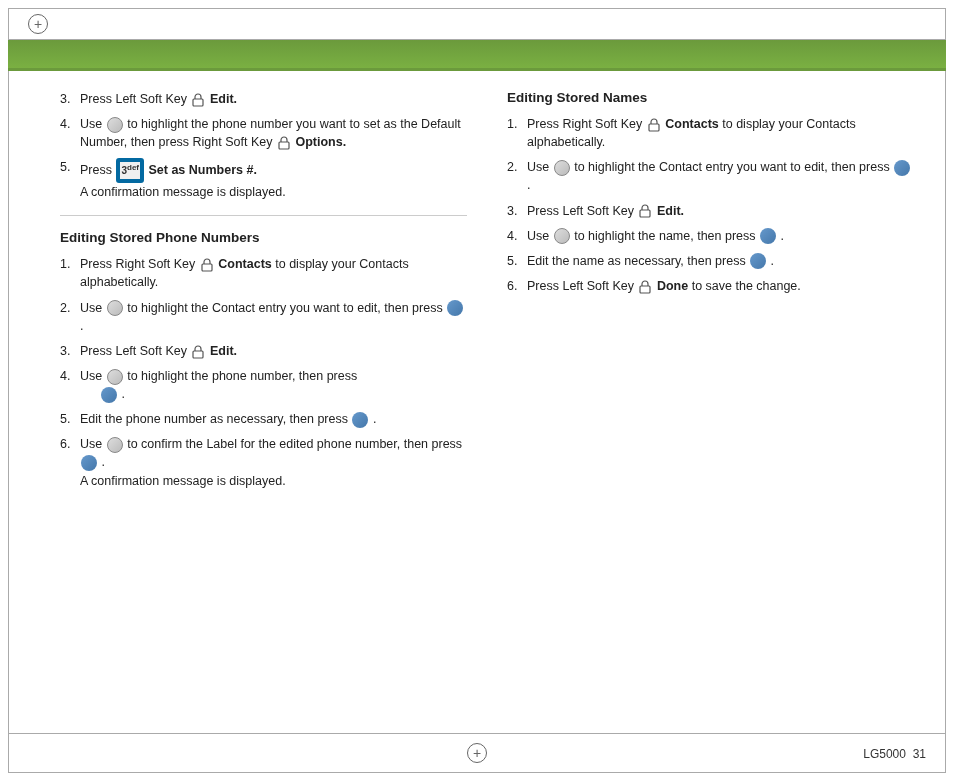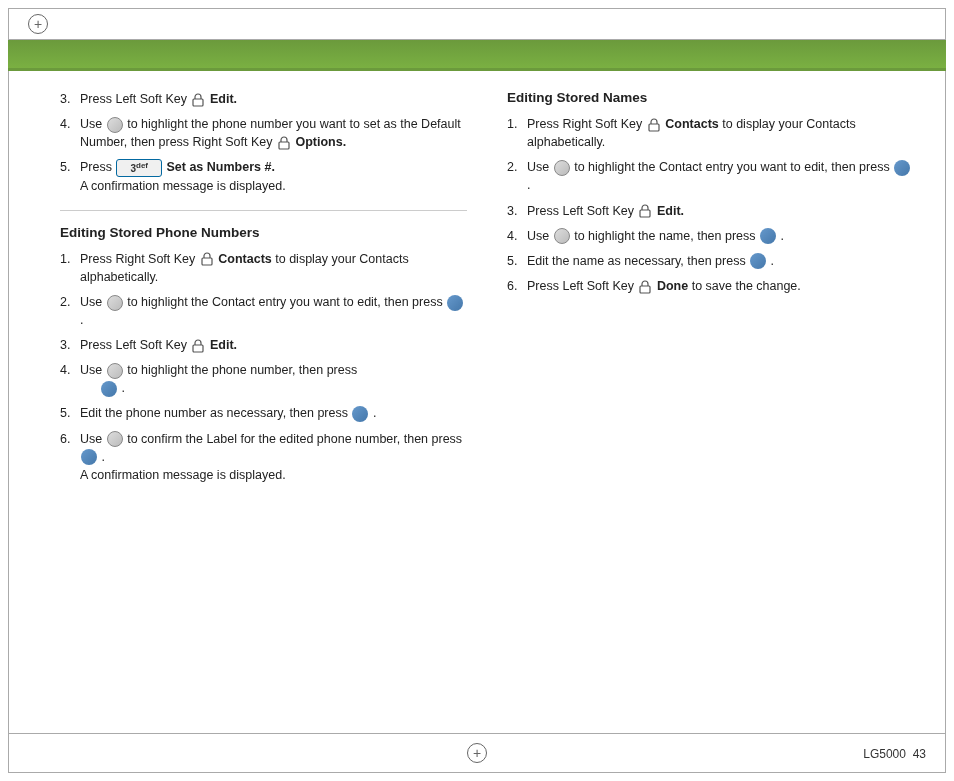--- a/index.html
+++ b/index.html
@@ -183,23 +183,23 @@
       height: 16px;
       border-radius: 50%;
       background: linear-gradient(135deg, #6699cc 0%, #4477aa 100%);
       vertical-align: middle;
       margin: 0 1px;
     }
 
     
     .icon-key3 {
       display: inline-block;
-      border: 1px solid #0369a1;
+      border: 4px solid #0369a1;
       border-radius: 3px;
-      padding: 0 13px;
+      padding: 0 1px;
       font-size: 10px;
       font-weight: bold;
       vertical-align: middle;
       margin: 0 1px;
       background: #f0f0f0;
       color: #333;
     }
 
     
     .section-divider {
@@ -451,19 +451,19 @@
           to save the change.
         </span>
       </li>
     </ol>
   </div>
 
 </div>
 
 <div class="footer">
   <span class="footer-text">
-    <span>LG5000</span>&nbsp;&nbsp;<span>43</span>
+    <span>LG5000</span>&nbsp;&nbsp;<span>31</span>
   </span>
 </div>
 
 <div class="bottom-reg">
   <div class="reg-mark" style="margin:0;"></div>
 </div>
 
 </body></html>

